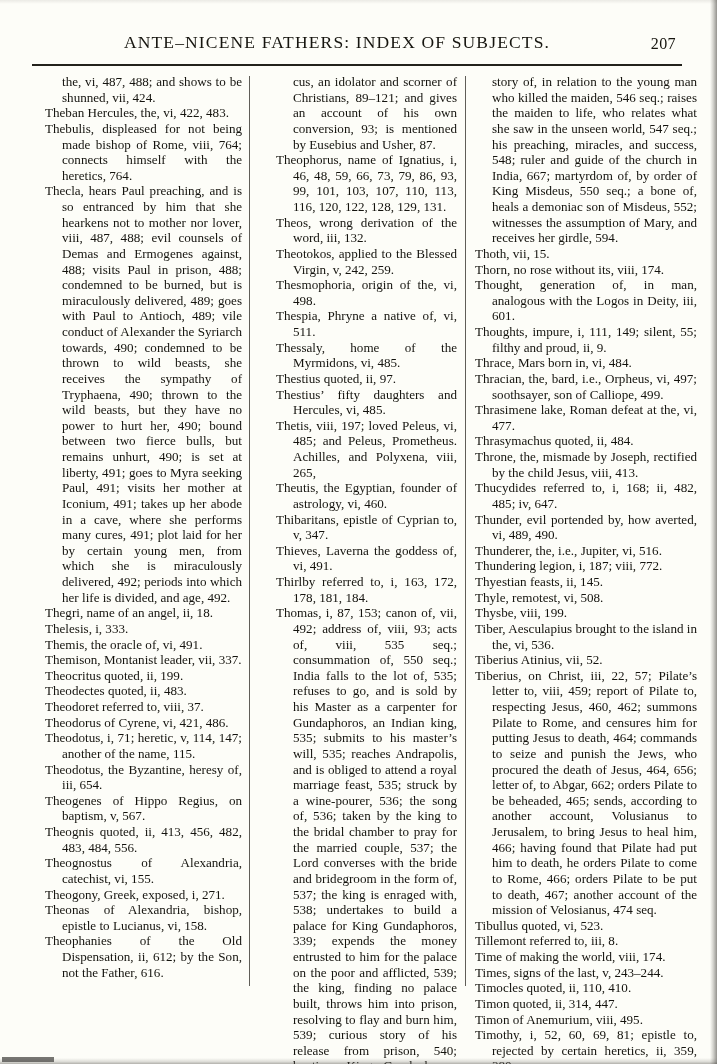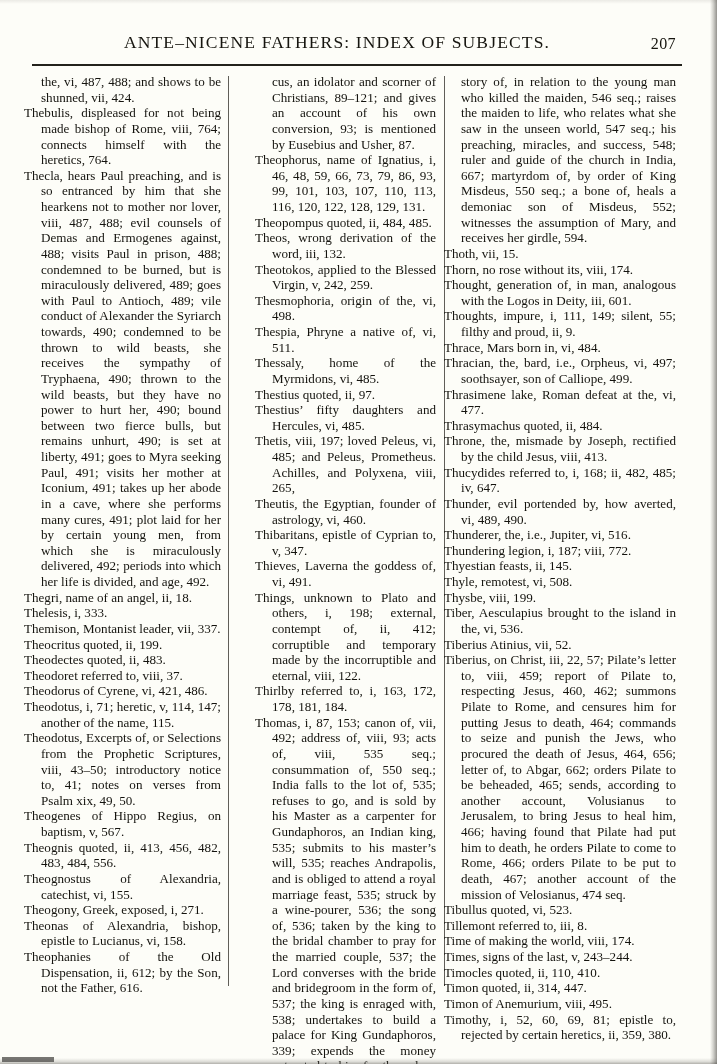--- a/index.html
+++ b/index.html
@@ -89,33 +89,33 @@
     left: 32px;
     width: 650px;
     height: 0;
     border-top: 2.1px solid #23221c;
   }
 
   
   .columns {
     position: absolute;
     top: 74px;
-    left: 24px;
+    left: 45px;
     width: 652px;
     height: 940px;
     display: flex;
     flex-direction: row;
   }
   .col {
     position: relative;
     box-sizing: border-box;
   }
   .col-1 { width: 204px; padding-right: 7px; }
   .col-2 { width: 216px; padding-left: 27px; padding-right: 8px; }
-  .col-3 { width: 232px; }
+  .col-3 { width: 232px; padding-left: 10px; }
 
   .colrule {
     position: absolute;
     top: 2px;
     width: 0;
     height: 910px;
     border-left: 1.4px solid #4f4d46;
     opacity: .9;
   }
   .colrule-1 { left: 204px; }
@@ -150,55 +150,55 @@
 
   <div class="header">
     <div class="header-title">ANTE–NICENE FATHERS: INDEX OF SUBJECTS.</div>
     <div class="header-pageno">207</div>
   </div>
   <div class="header-rule"></div>
 
   <div class="columns">
     <div class="col col-1" id="col-0">
         <p class="entry cont">the, vi, 487, 488; and shows to be shunned, vii, 424.</p>
+        <p class="entry">Theban Hercules, the, vi, 422, 483.</p>
         <p class="entry">Thebulis, displeased for not being made bishop of Rome, viii, 764; connects himself with the heretics, 764.</p>
         <p class="entry">Thecla, hears Paul preaching, and is so entranced by him that she hearkens not to mother nor lover, viii, 487, 488; evil counsels of Demas and Ermogenes against, 488; visits Paul in prison, 488; condemned to be burned, but is miraculously delivered, 489; goes with Paul to Antioch, 489; vile conduct of Alexander the Syriarch towards, 490; condemned to be thrown to wild beasts, she receives the sympathy of Tryphaena, 490; thrown to the wild beasts, but they have no power to hurt her, 490; bound between two fierce bulls, but remains unhurt, 490; is set at liberty, 491; goes to Myra seeking Paul, 491; visits her mother at Iconium, 491; takes up her abode in a cave, where she performs many cures, 491; plot laid for her by certain young men, from which she is miraculously delivered, 492; periods into which her life is divided, and age, 492.</p>
         <p class="entry">Thegri, name of an angel, ii, 18.</p>
         <p class="entry">Thelesis, i, 333.</p>
+        <p class="entry">Themis, the oracle of, vi, 491.</p>
         <p class="entry">Themison, Montanist leader, vii, 337.</p>
         <p class="entry">Theocritus quoted, ii, 199.</p>
         <p class="entry">Theodectes quoted, ii, 483.</p>
         <p class="entry">Theodoret referred to, viii, 37.</p>
         <p class="entry">Theodorus of Cyrene, vi, 421, 486.</p>
         <p class="entry">Theodotus, i, 71; heretic, v, 114, 147; another of the name, 115.</p>
-        <p class="entry">Theodotus, Excerpts of, or Selections from the Prophetic Scriptures, viii, 43–50; introductory notice to, 41; notes on verses from Psalm xix, 49, 50.</p>
+        <p class="entry">Theodotus, the Byzantine, heresy of, iii, 654.</p>
         <p class="entry">Theogenes of Hippo Regius, on baptism, v, 567.</p>
         <p class="entry">Theognis quoted, ii, 413, 456, 482, 483, 484, 556.</p>
         <p class="entry">Theognostus of Alexandria, catechist, vi, 155.</p>
         <p class="entry">Theogony, Greek, exposed, i, 271.</p>
         <p class="entry">Theonas of Alexandria, bishop, epistle to Lucianus, vi, 158.</p>
         <p class="entry">Theophanies of the Old Dispensation, ii, 612; by the Son, not the Father, 616.</p>
       </div>
     <div class="colrule colrule-1"></div>
     <div class="col col-2" id="col-1">
         <p class="entry cont">cus, an idolator and scorner of Christians, 89–121; and gives an account of his own conversion, 93; is mentioned by Eusebius and Usher, 87.</p>
         <p class="entry">Theophorus, name of Ignatius, i, 46, 48, 59, 66, 73, 79, 86, 93, 99, 101, 103, 107, 110, 113, 116, 120, 122, 128, 129, 131.</p>
-        <p class="entry">Theopompus quoted, ii, 484, 485.</p>
         <p class="entry">Theos, wrong derivation of the word, iii, 132.</p>
         <p class="entry">Theotokos, applied to the Blessed Virgin, v, 242, 259.</p>
         <p class="entry">Thesmophoria, origin of the, vi, 498.</p>
         <p class="entry">Thespia, Phryne a native of, vi, 511.</p>
         <p class="entry">Thessaly, home of the Myrmidons, vi, 485.</p>
         <p class="entry">Thestius quoted, ii, 97.</p>
         <p class="entry">Thestius’ fifty daughters and Hercules, vi, 485.</p>
         <p class="entry">Thetis, viii, 197; loved Peleus, vi, 485; and Peleus, Prometheus. Achilles, and Polyxena, viii, 265,</p>
         <p class="entry">Theutis, the Egyptian, founder of astrology, vi, 460.</p>
         <p class="entry">Thibaritans, epistle of Cyprian to, v, 347.</p>
         <p class="entry">Thieves, Laverna the goddess of, vi, 491.</p>
-        <p class="entry">Things, unknown to Plato and others, i, 198; external, contempt of, ii, 412; corruptible and temporary made by the incorruptible and eternal, viii, 122.</p>
         <p class="entry">Thirlby referred to, i, 163, 172, 178, 181, 184.</p>
         <p class="entry">Thomas, i, 87, 153; canon of, vii, 492; address of, viii, 93; acts of, viii, 535 seq.; consummation of, 550 seq.; India falls to the lot of, 535; refuses to go, and is sold by his Master as a carpenter for Gundaphoros, an Indian king, 535; submits to his master’s will, 535; reaches Andrapolis, and is obliged to attend a royal marriage feast, 535; struck by a wine-pourer, 536; the song of, 536; taken by the king to the bridal chamber to pray for the married couple, 537; the Lord converses with the bride and bridegroom in the form of, 537; the king is enraged with, 538; undertakes to build a palace for King Gundaphoros, 339; expends the money entrusted to him for the palace on the poor and afflicted, 539; the king, finding no palace built, throws him into prison, resolving to flay and burn him, 539; curious story of his release from prison, 540; baptizes King Gundaphoros, 541; continues preaching, 541; the Lord appears to, 542; story of, in relation to the young man and the dragon, 542 seq.; a young woman tormented by an unclean demon delivered by, 544 seq.;</p>
       </div>
     <div class="colrule colrule-2"></div>
     <div class="col col-3" id="col-2">
         <p class="entry cont">story of, in relation to the young man who killed the maiden, 546 seq.; raises the maiden to life, who relates what she saw in the unseen world, 547 seq.; his preaching, miracles, and success, 548; ruler and guide of the church in India, 667; martyrdom of, by order of King Misdeus, 550 seq.; a bone of, heals a demoniac son of Misdeus, 552; witnesses the assumption of Mary, and receives her girdle, 594.</p>
         <p class="entry">Thoth, vii, 15.</p>
         <p class="entry">Thorn, no rose without its, viii, 174.</p>
         <p class="entry">Thought, generation of, in man, analogous with the Logos in Deity, iii, 601.</p>
         <p class="entry">Thoughts, impure, i, 111, 149; silent, 55; filthy and proud, ii, 9.</p>

